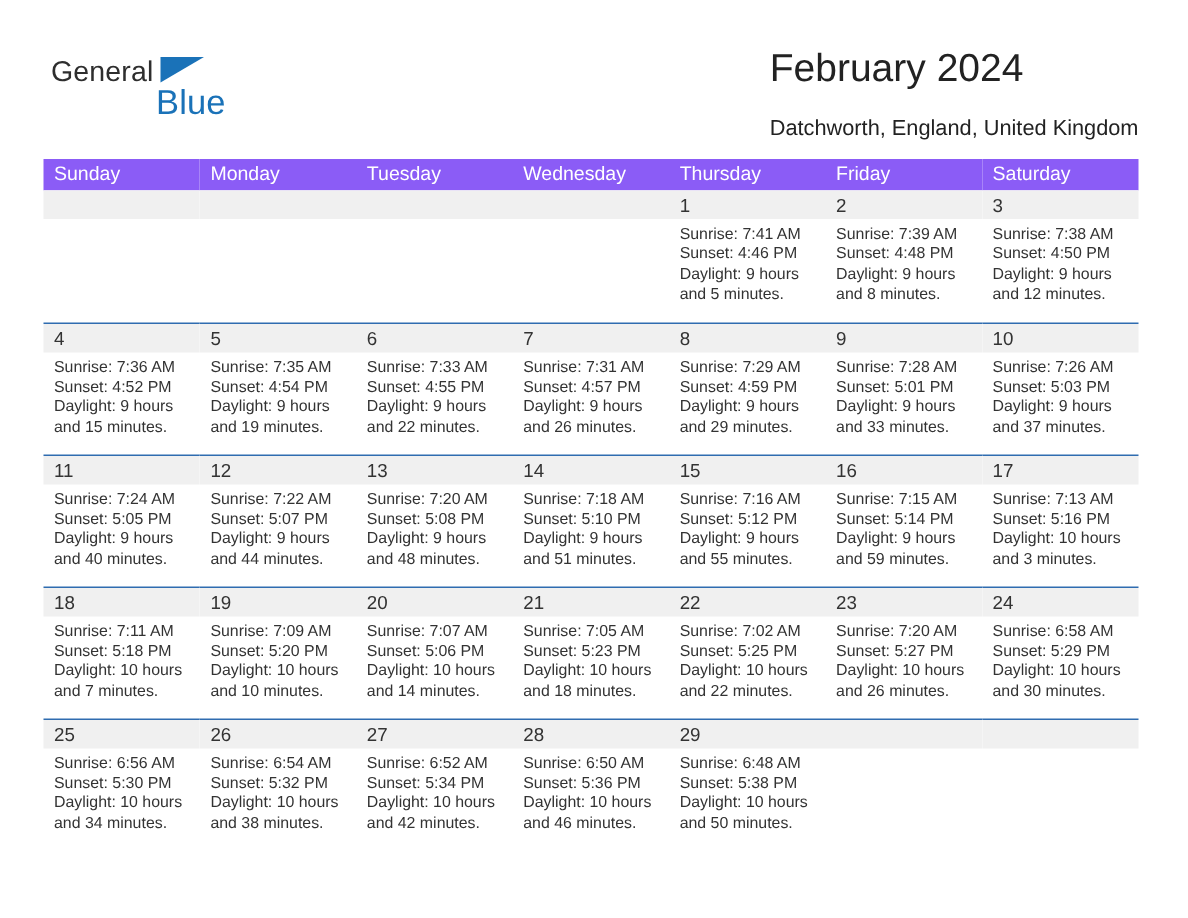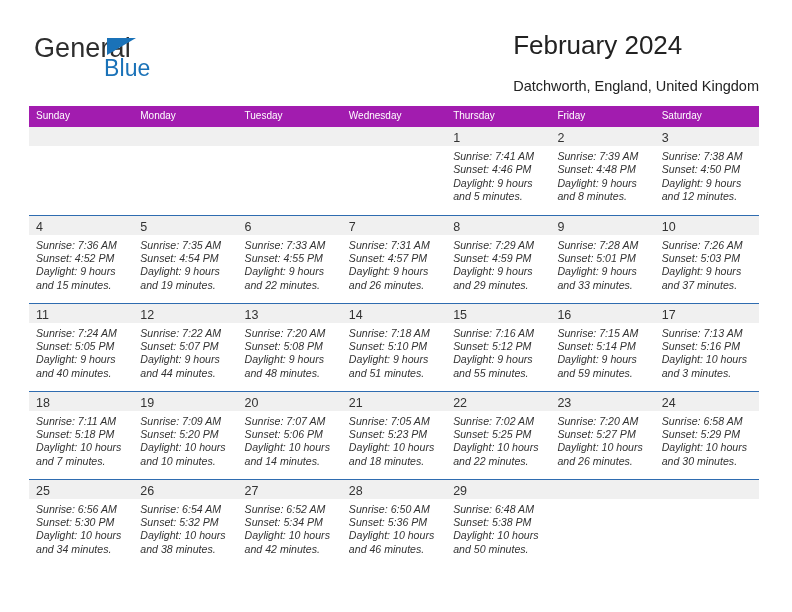--- a/index.html
+++ b/index.html
@@ -32,21 +32,21 @@
     position: absolute;
     left: 5px;
     top: 8px;
     width: 220px;
     height: 56px;
   }
   .logo-general {
     position: absolute;
     left: 0;
     top: 0;
-    font-size: 27px;
+    font-size: 19px;
     color: #2e2e2e;
     letter-spacing: 0.1px;
     line-height: 25px;
     font-family: "Liberation Sans", sans-serif;
   }
   .logo-flag {
     position: absolute;
     left: 73px;
     top: 2px;
     width: 0;
@@ -87,23 +87,23 @@
   
   .calendar {
     position: absolute;
     left: 29px;
     top: 106px;
     width: 730px;
     border-collapse: collapse;
     table-layout: fixed;
   }
   .calendar th {
-    background: #a21caf;
+    background: #8b5cf6;
     color: #ffffff;
-    font-size: 10px;
+    font-size: 13px;
     font-weight: normal;
     text-align: left;
     padding: 4px 0 5px 7px;
     height: 11px;
     line-height: 12px;
   }
   .calendar td {
     vertical-align: top;
     padding: 0;
     border-top: 1.5px solid #2f6cb0;
@@ -120,21 +120,20 @@
     padding: 1px 0 0 7px;
     box-sizing: border-box;
   }
   .daynum {
     font-size: 12.5px;
     color: #333333;
     line-height: 18px;
   }
   .cell-body {
     padding: 4px 6px 0 7px;
-    font-style: italic;
   }
   .cell-body div {
     font-size: 10.6px;
     color: #333333;
     line-height: 13.4px;
     white-space: nowrap;
   }
   .empty .daynum-strip {
     background: #f0f0f0;
   }

